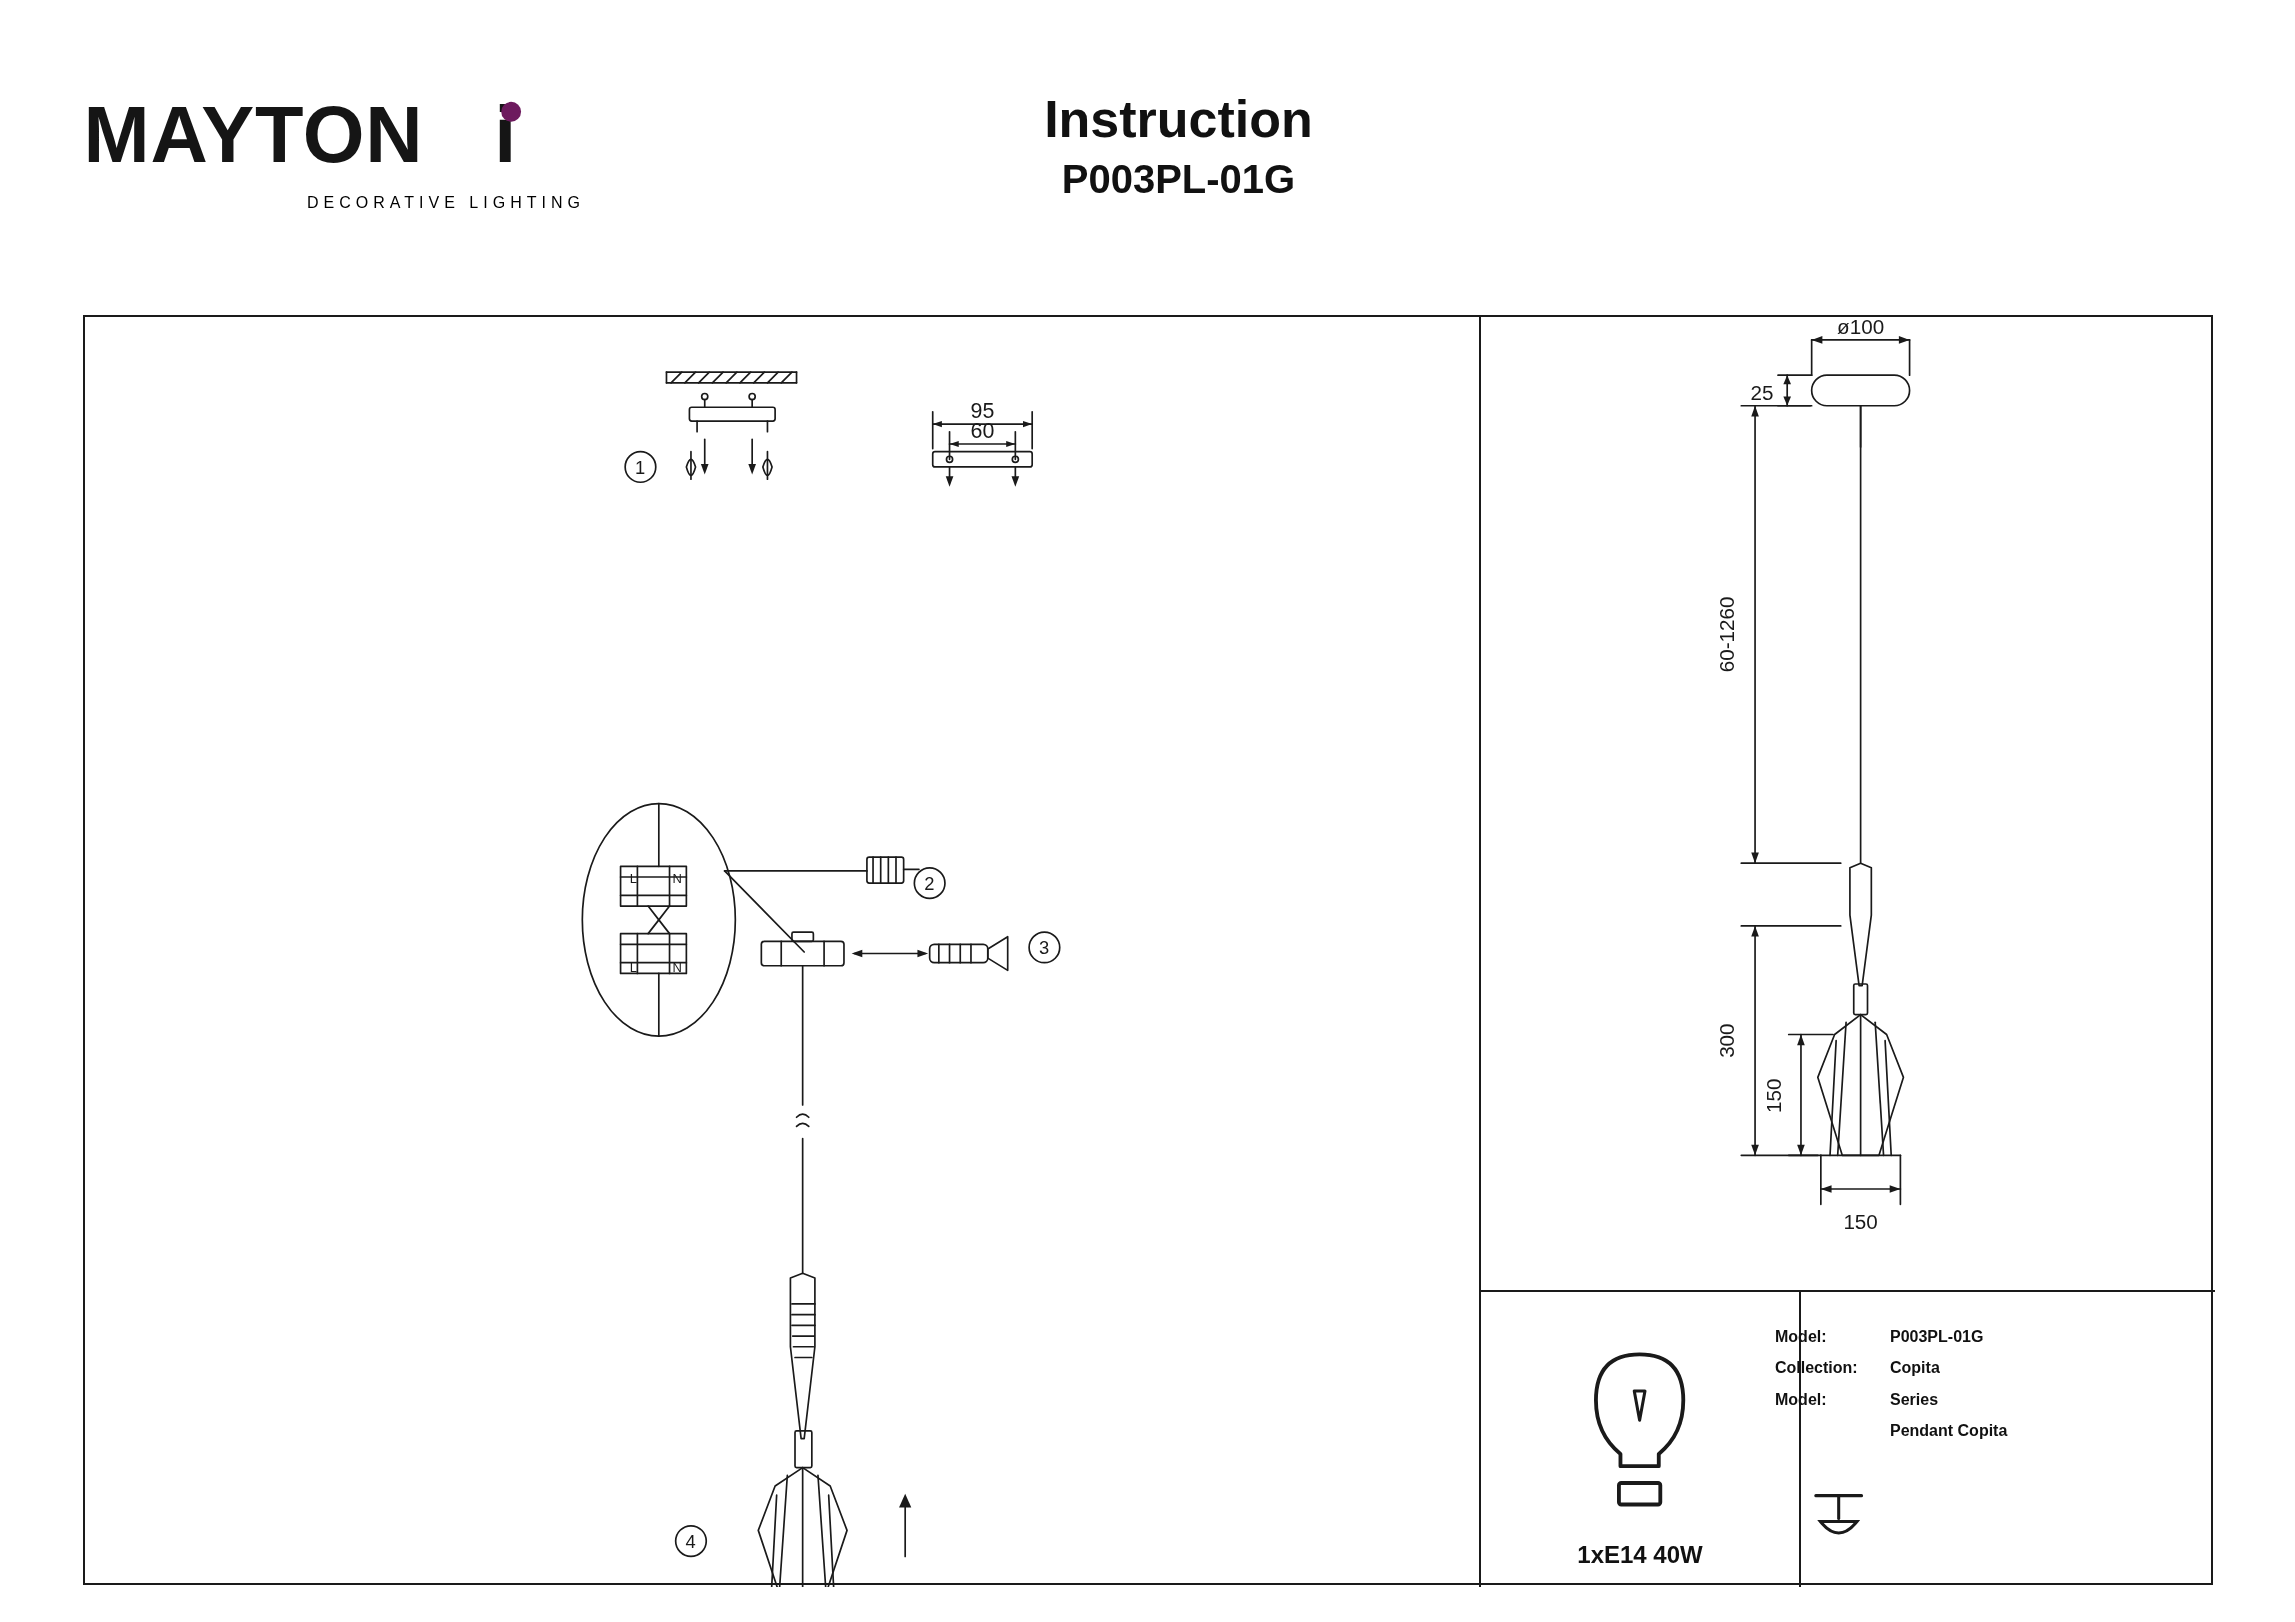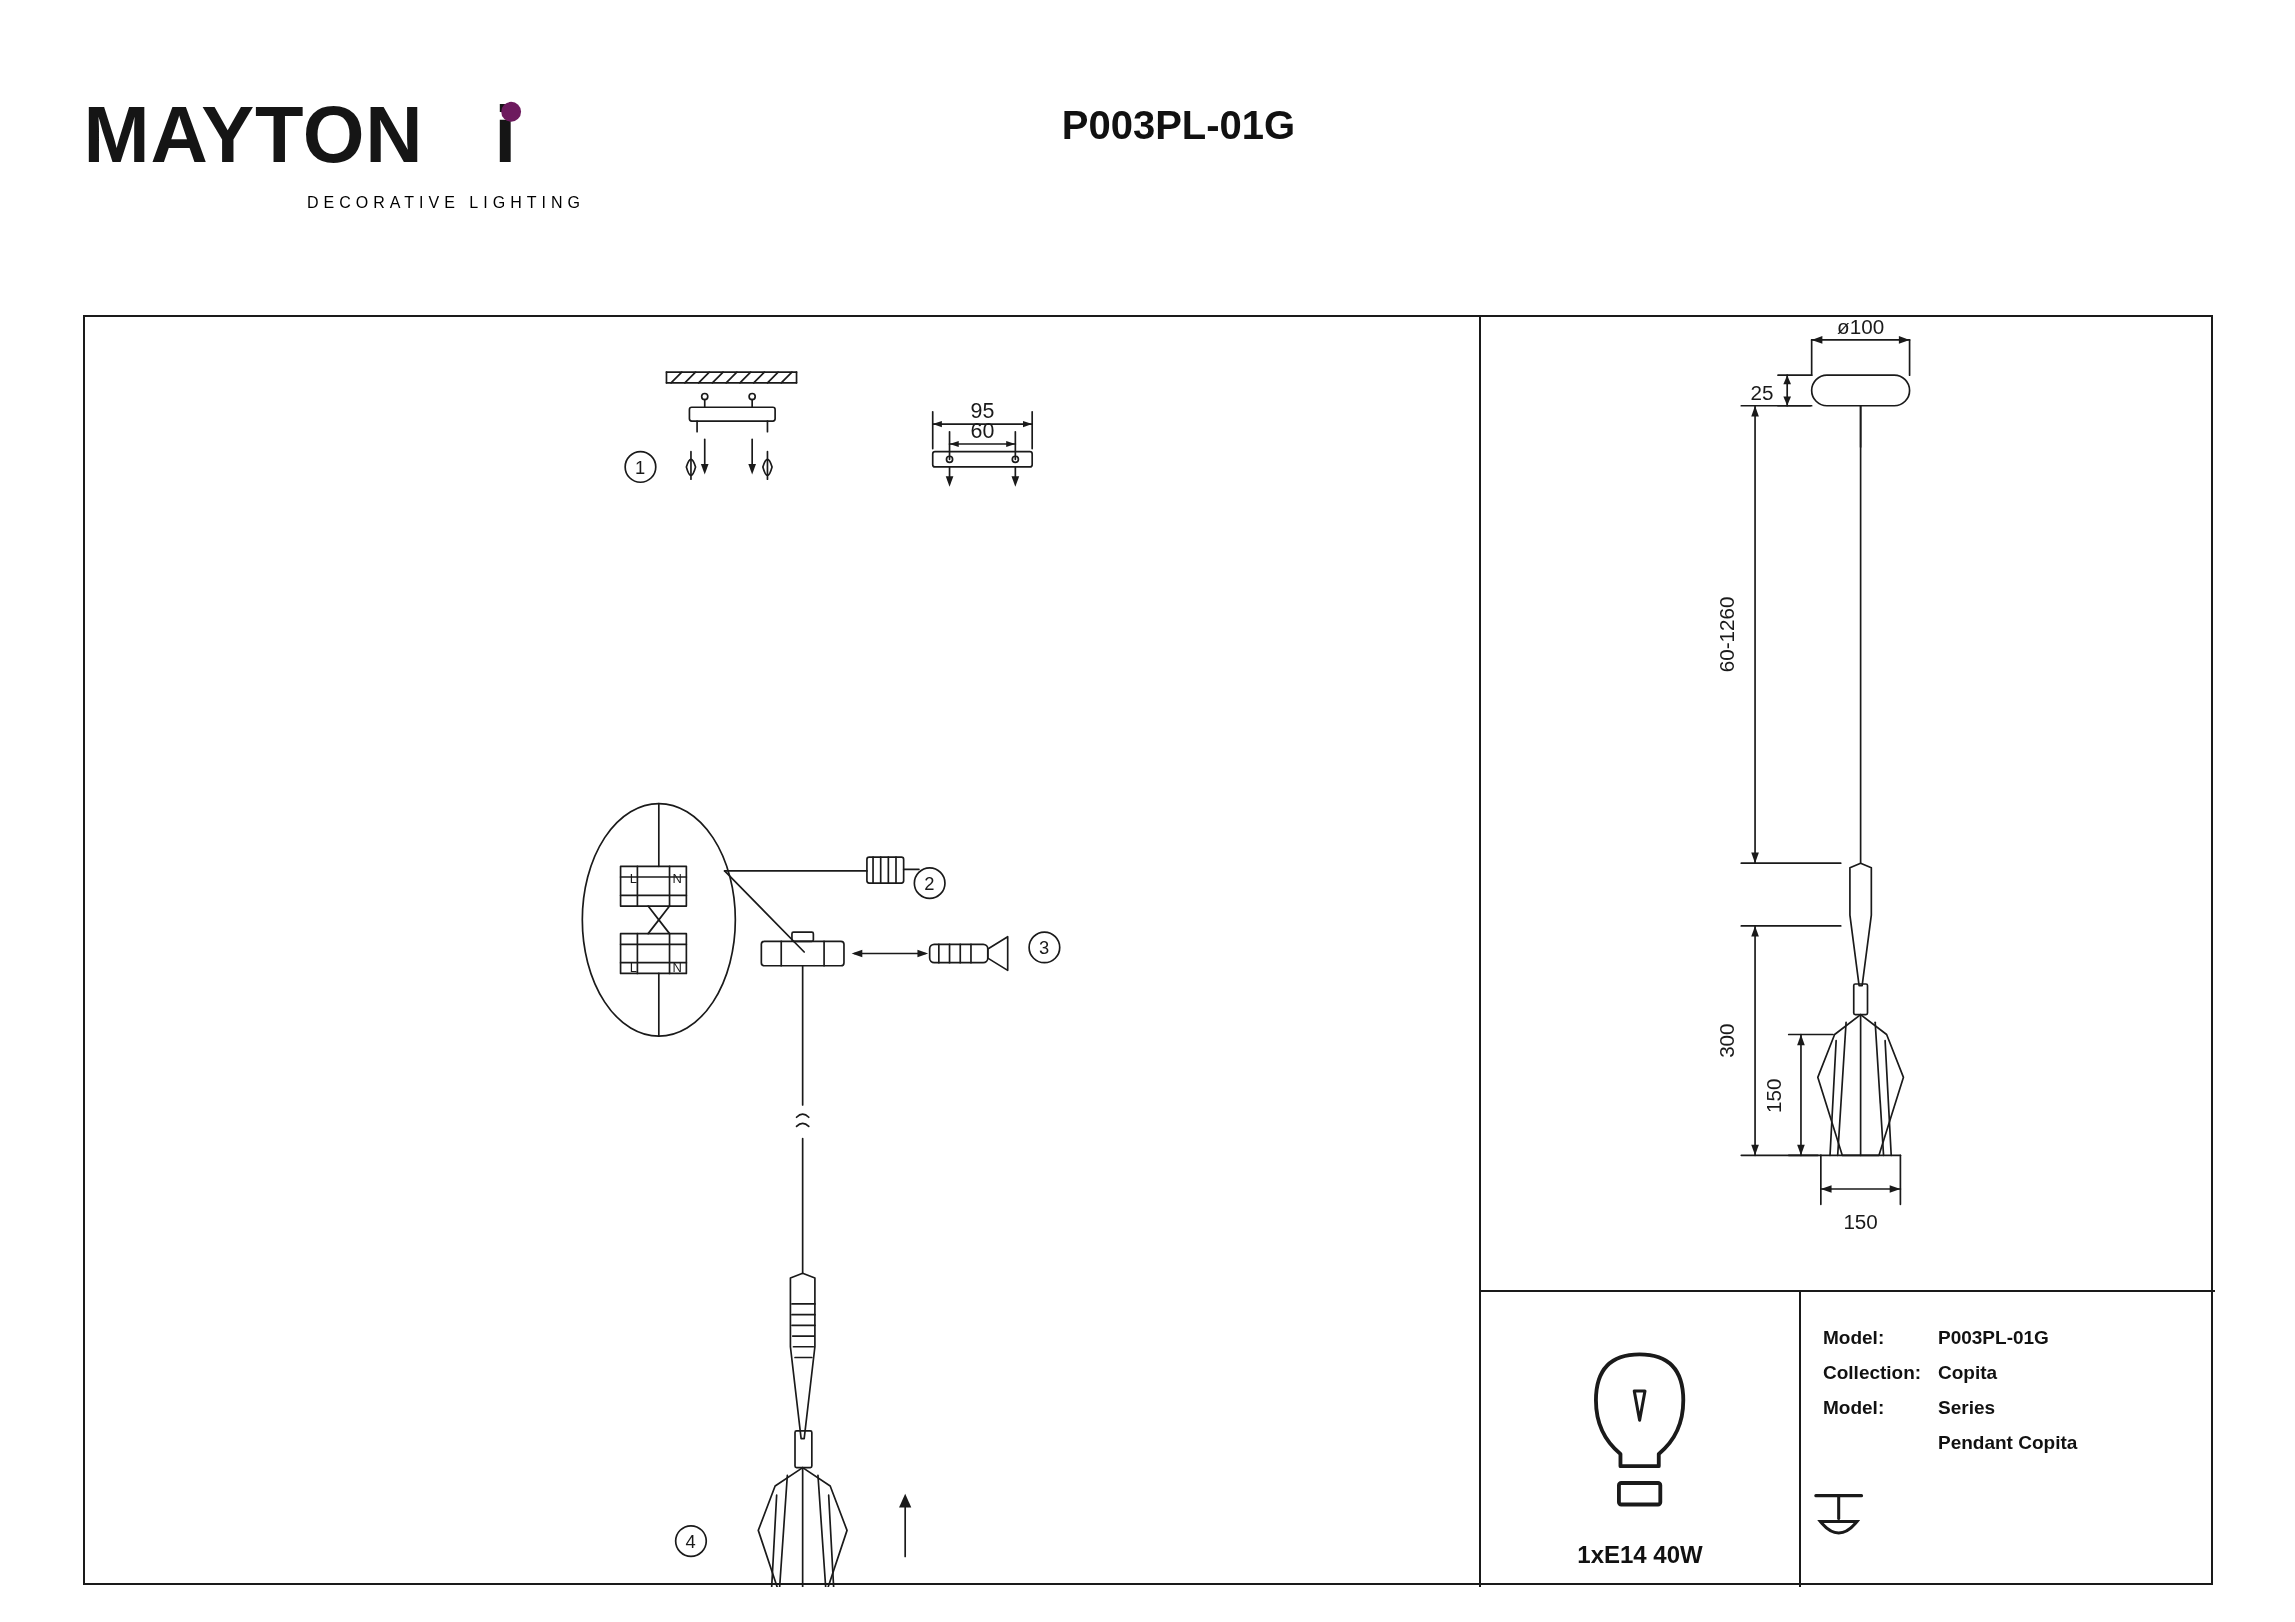--- a/index.html
+++ b/index.html
@@ -102,24 +102,24 @@
     height: 297px;
     background: #1a1a1a;
   }
 
   
   .panel-svg { position: absolute; top: 0; left: 0; }
 
   
   .spec {
     position: absolute;
-    left: 1738px;
+    left: 1690px;
     top: 1010px;
     width: 383px;
-    font-size: 19px;
+    font-size: 16px;
     color: #111;
   }
   .spec-row {
     display: flex;
     margin-bottom: 12.2px;
     line-height: 1.2;
   }
   .spec-label {
     width: 115px;
     font-weight: bold;
@@ -150,20 +150,21 @@
       <svg width="505" height="84" viewBox="0 0 660 110" style="font-size:96px">
         <text x="0" y="84" font-family="Liberation Sans, sans-serif" font-size="104" font-weight="bold" letter-spacing="1" fill="#151515">MAYTON</text>
         <text x="538" y="84" font-family="Liberation Sans, sans-serif" font-size="104" font-weight="bold" fill="#151515">i</text>
         <circle cx="560" cy="18" r="13" fill="#6d1a5e"></circle>
       </svg>
     </div>
     <div class="logo-sub">DECORATIVE LIGHTING</div>
   </div>
 
   <div class="title-block">
+    <div class="title-main">Instruction</div>
     <div class="title-model">P003PL-01G</div>
   </div>
 </div>
 
 <div class="frame">
   <div class="v-divider"></div>
   <div class="h-divider"></div>
   <div class="v-divider2"></div>
 
   <svg class="panel-svg" width="1394" height="1270" viewBox="0 0 1822 1660">

